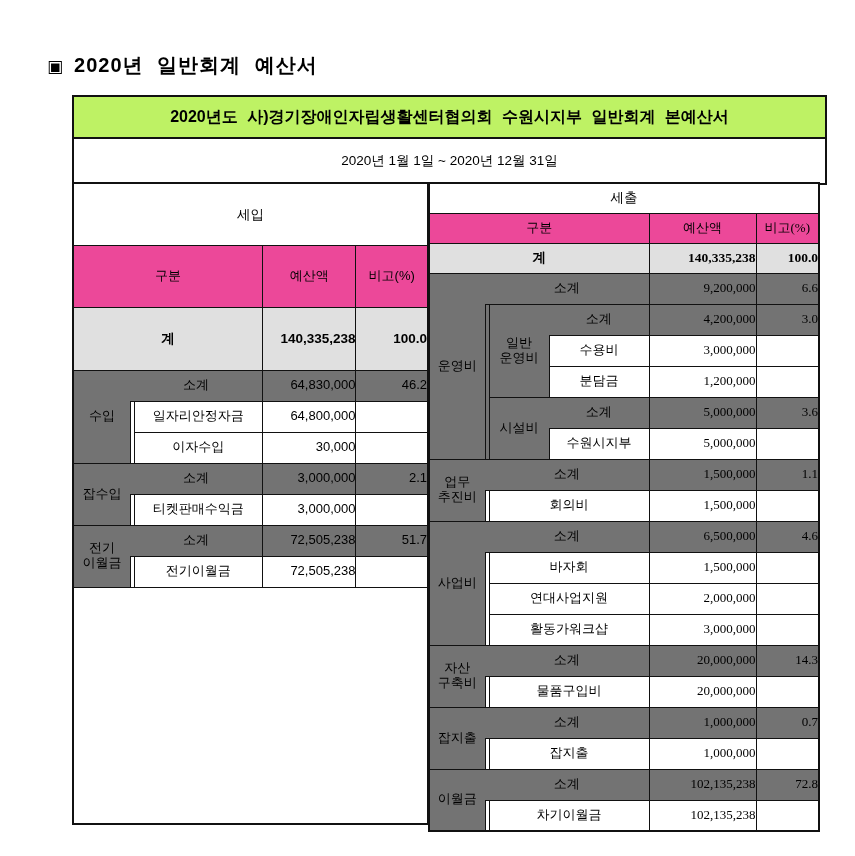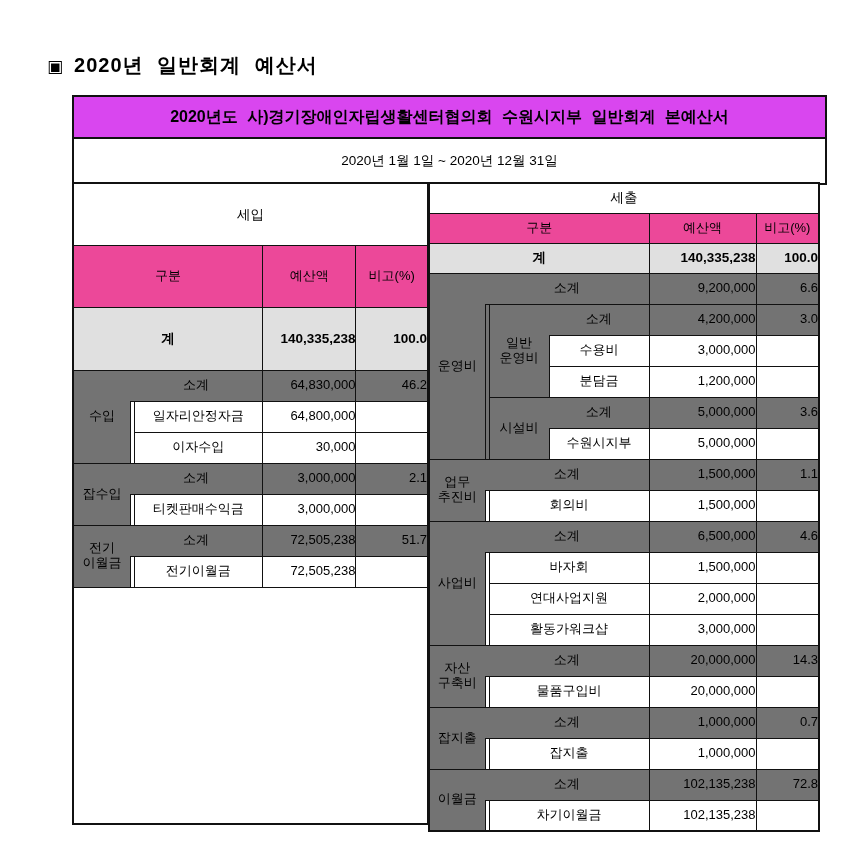--- a/index.html
+++ b/index.html
@@ -11,36 +11,36 @@
   .heading {
     position:absolute; left:47px; top:52px;
     font-size:20px; font-weight:bold; letter-spacing:1px; word-spacing:7px;
   }
   .heading .bullet { font-size:17px; margin-right:10px; }
   .doc-header {
     position:absolute; left:72px; top:95px; width:755px;
     border:2px solid #111; box-sizing:border-box;
   }
   .doc-title {
-    height:40px; background:#d946ef; border-bottom:2px solid #111;
+    height:40px; background:#bef264; border-bottom:2px solid #111;
     display:flex; align-items:center; justify-content:center;
     font-weight:bold; font-size:16px; word-spacing:5px;
   }
   .doc-period {
     height:44px; background:#fff;
     display:flex; align-items:center; justify-content:center;
     font-size:13.5px;
   }
   .tables {
     position:absolute; left:72px; top:182px; width:755px; height:643px;
     display:flex; align-items:stretch;
   }
   table { border-collapse:collapse; table-layout:fixed; font-size:13px; }
   table.left  { width:356px; border:2px solid #111; border-right:0; }
-  table.right { width:315px; border:2px solid #111; }
+  table.right { width:315px; border:2px solid #111;font-family:Liberation Serif, serif; }
   td {
     border:1px solid #111; text-align:center; padding:0 2px;
     overflow:hidden; box-sizing:border-box; line-height:1.15;
   }
   tr { height:31px; }
   tr.hdr { height:30px; }
   td.sec  { font-size:13.5px; background:#fff; }
   td.colh { background:#ec4899; }
   tr.tot td { background:#e0e0e0; font-weight:bold; font-size:13.5px; }
   tr.sr  td { background:#737373; }

